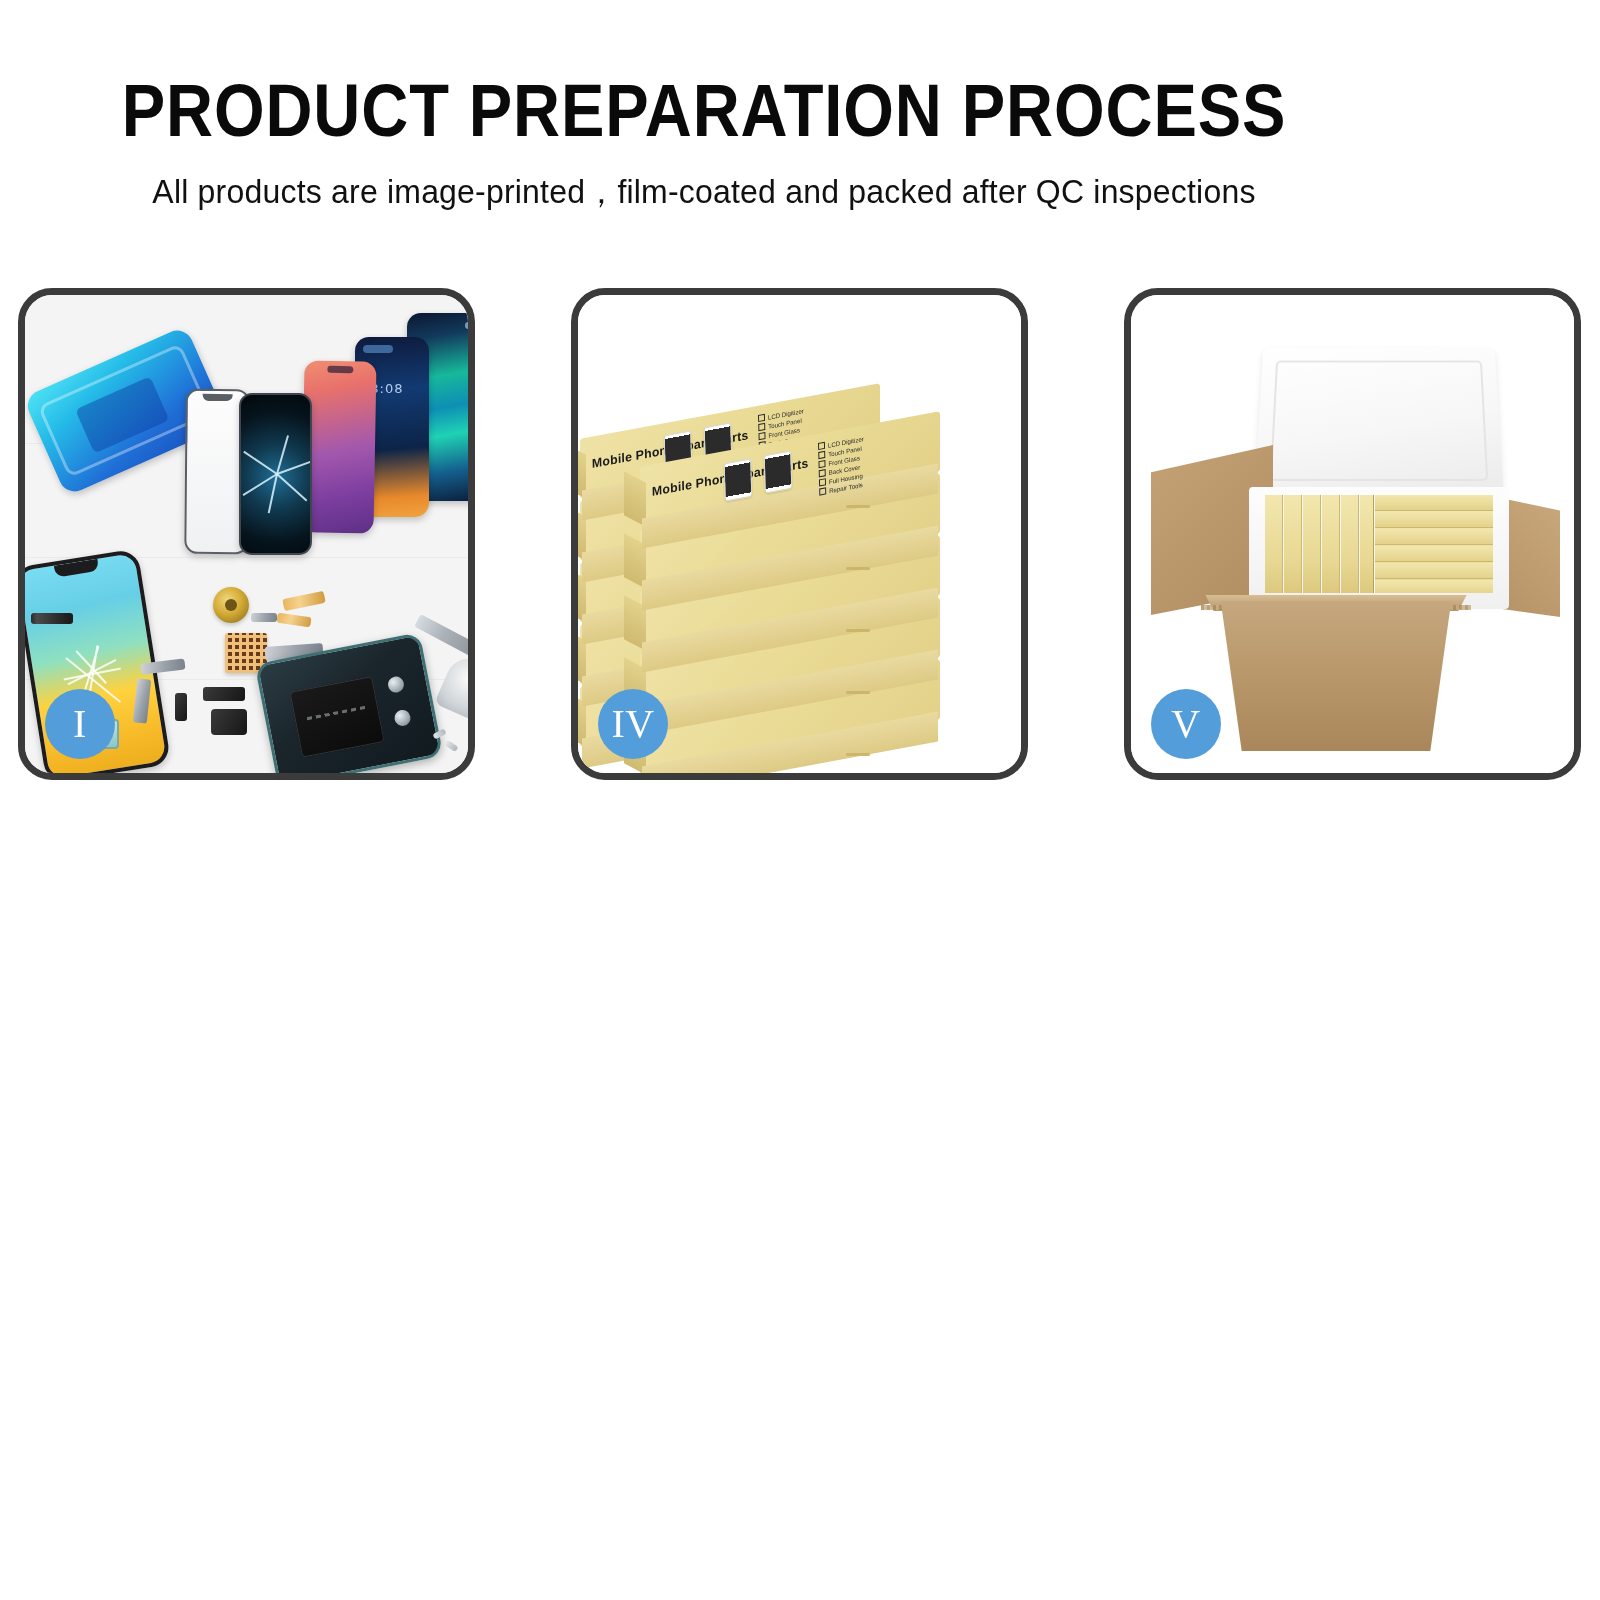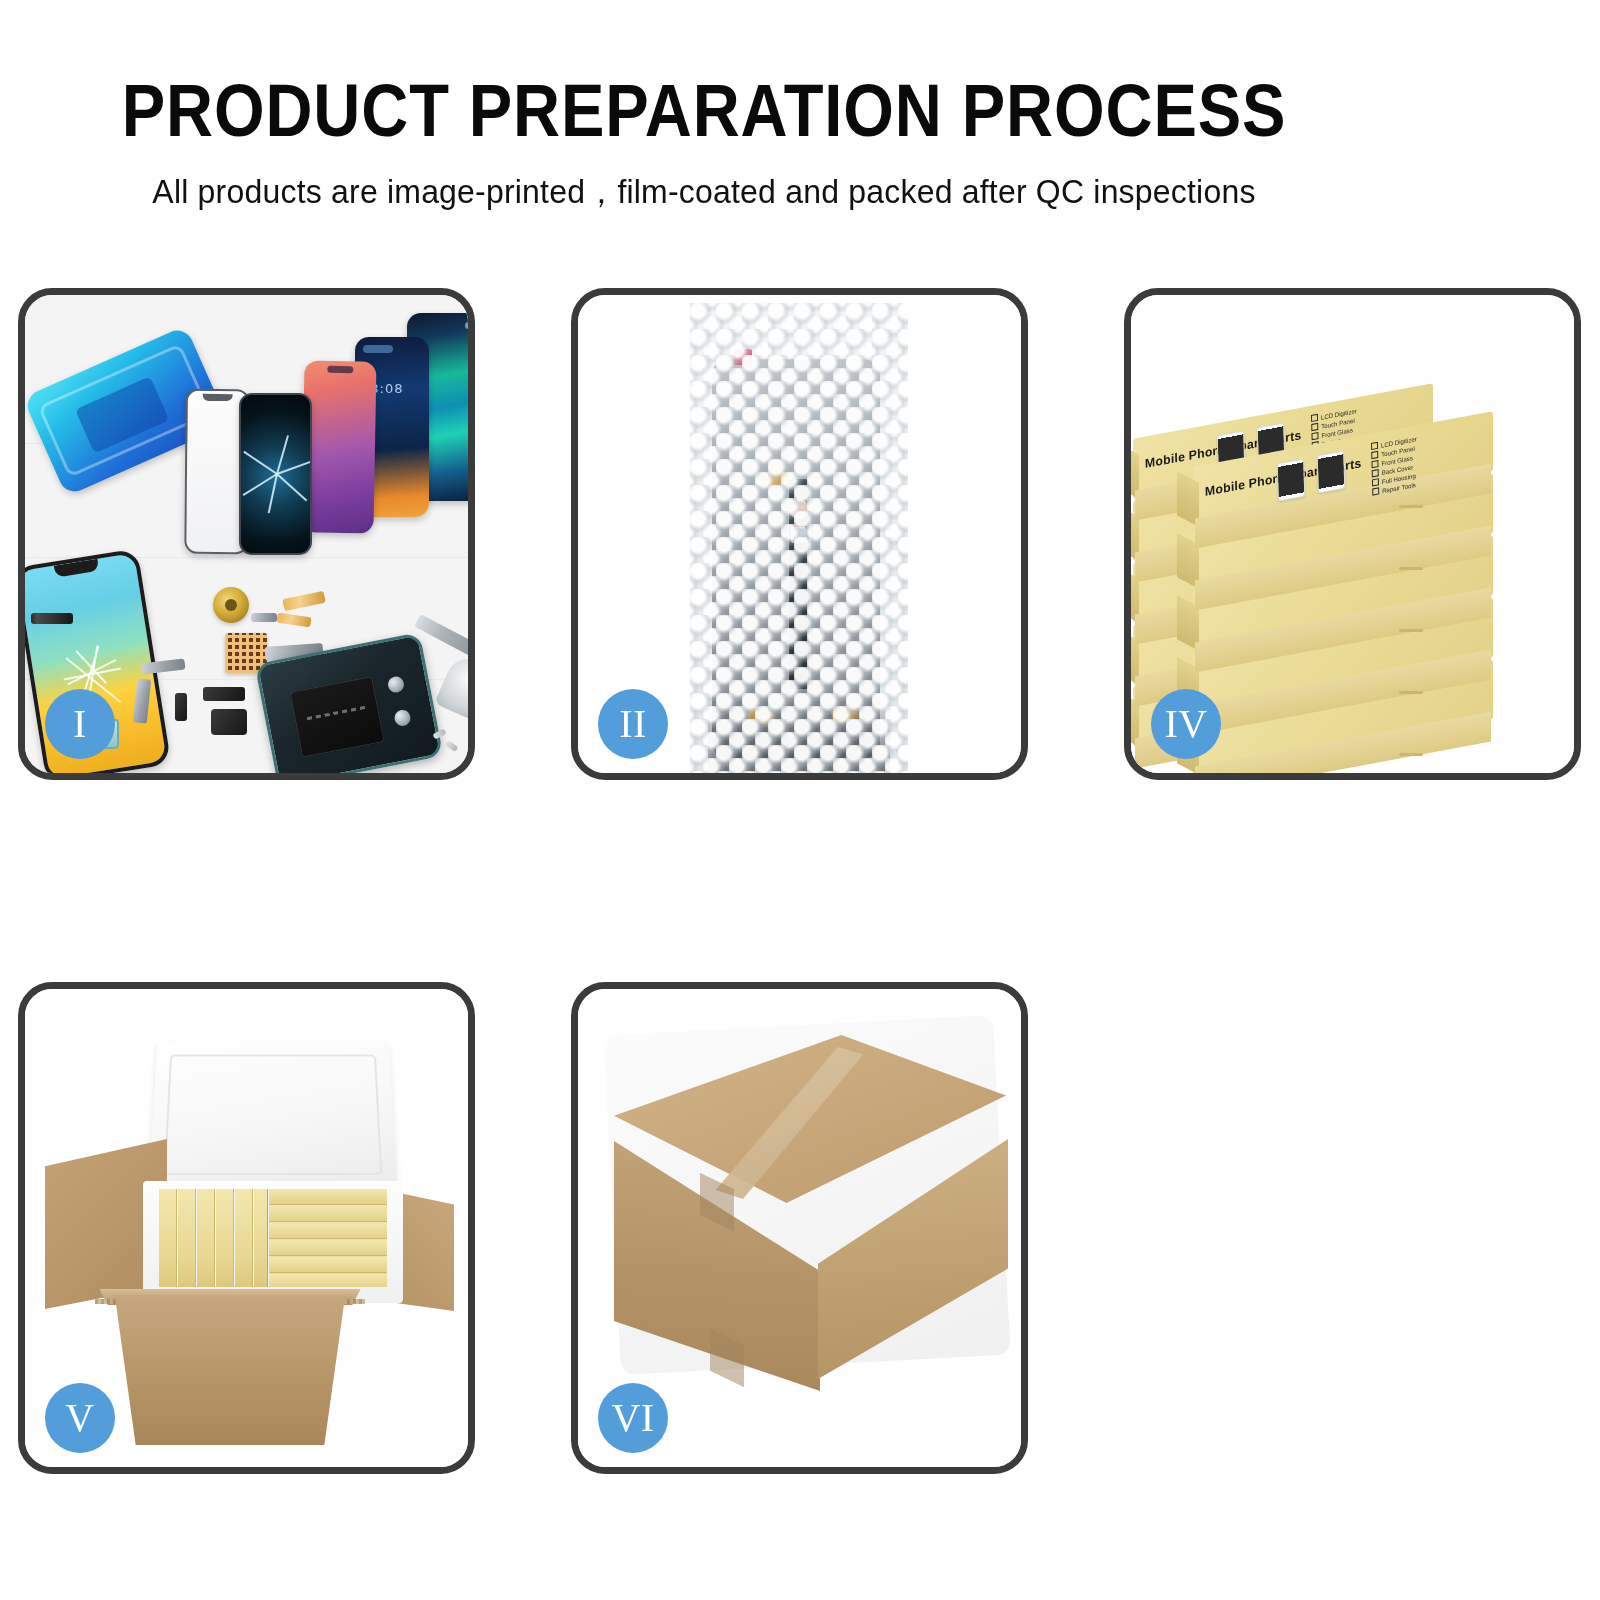--- a/index.html
+++ b/index.html
@@ -588,37 +588,20 @@
       </div>
 
       <div class="driver"></div>
       <div class="driver-grip"></div>
       <div class="screw" style="left:408px;top:436px;transform:rotate(-28deg)"></div>
       <div class="screw" style="left:420px;top:448px;transform:rotate(34deg)"></div>
     </div>
     <div class="badge">I</div>
   </div>
 
-  <div class="card">
-    <div class="card-inner p2">
-      <div class="wrap-bag">
-        <div class="inner-screen"></div>
-        <div class="flexstrip"></div>
-        <div class="conn-circle"></div>
-        <div class="conn-square"></div>
-        <div class="conn-gold" style="left:72px;top:168px;transform:rotate(-18deg)"></div>
-        <div class="conn-gold" style="left:58px;top:406px;transform:rotate(22deg)"></div>
-        <div class="conn-gold" style="left:142px;top:404px;transform:rotate(-14deg)"></div>
-        <div class="tape-pink"></div>
-        <div class="bottom-cluster"></div>
-        <div class="bubbles"></div>
-      </div>
-    </div>
-    <div class="badge">II</div>
-  </div>
 
 
   <div class="card">
     <div class="card-inner p4">
 
       <div class="stack" style="left:2px; top:112px;">
         <div class="bx" style="left:0; top:252px;">
           <div class="top"></div>
             <div class="side"></div>
             <div class="front"></div>
@@ -731,26 +714,14 @@
           <div class="ybar-h" style="top:85px"></div>
         </div>
       </div>
       <div class="v-rim"></div>
       <div class="v-corr"></div>
       <div class="v-body"></div>
     </div>
     <div class="badge">V</div>
   </div>
 
-  <div class="card">
-    <div class="card-inner p6">
-      <div class="c6-shadow"></div>
-      <div class="c6-top"></div>
-      <div class="c6-tape"></div>
-      <div class="c6-left"></div>
-      <div class="c6-right"></div>
-      <div class="c6-seam" style="left:122px; top:192px; height:42px; transform:skewY(26deg)"></div>
-      <div class="c6-seam" style="left:132px; top:348px; height:42px; transform:skewY(26deg)"></div>
-    </div>
-    <div class="badge">VI</div>
-  </div>
 
 </div>
 
 </body></html>

